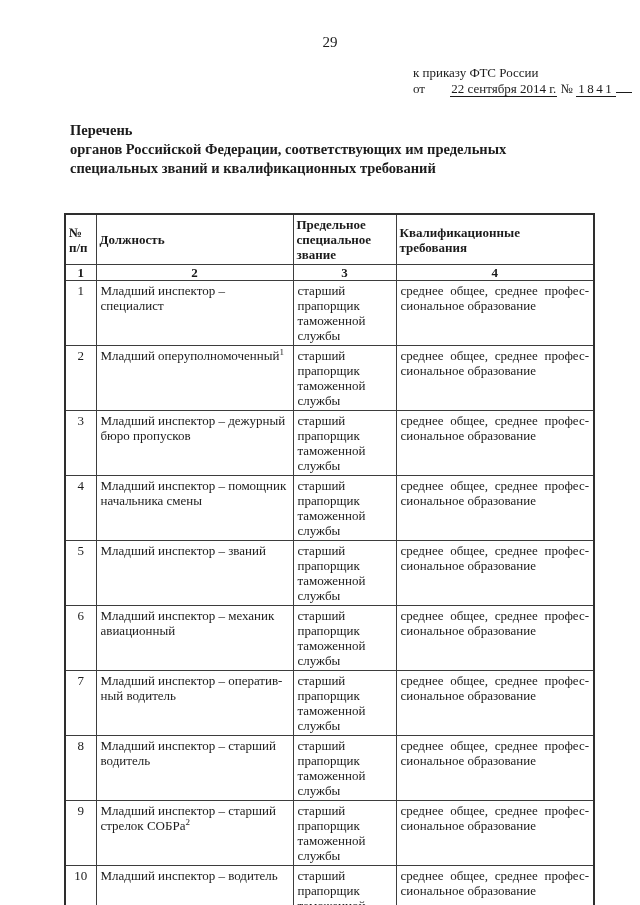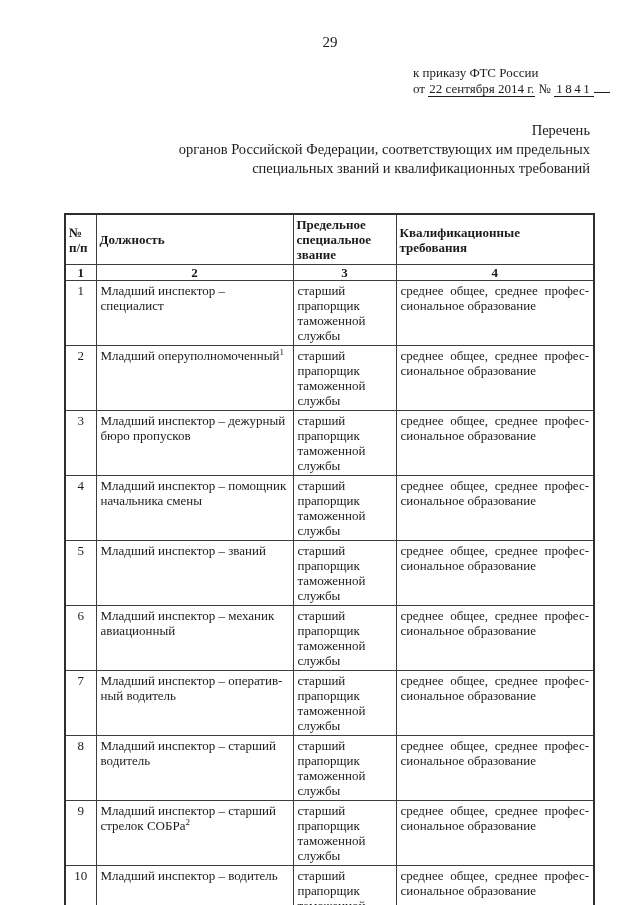--- a/index.html
+++ b/index.html
@@ -22,37 +22,38 @@
   .appendix {
     position: absolute;
     top: 65px; left: 413px;
     font-size: 13px;
     line-height: 16px;
     white-space: nowrap;
   }
   .u-date {
     border-bottom: 1px solid #1b1b1b;
     padding: 0 1px;
+    margin-left: 22px;
   }
   .u-num {
     border-bottom: 1px solid #1b1b1b;
     letter-spacing: 2.5px;
     padding: 0 2px;
   }
   .u-tail {
     display: inline-block;
     width: 16px;
     border-bottom: 1px solid #1b1b1b;
   }
   .doc-title {
     position: absolute;
     top: 121px; left: 70px;
     width: 520px;
-    text-align: right;
-    font-weight: normal;
+    text-align: left;
+    font-weight: bold;
     font-size: 14.5px;
     line-height: 19px;
   }
   table.main {
     position: absolute;
     top: 213px; left: 64px;
     width: 529px;
     border-collapse: collapse;
     table-layout: fixed;
     font-size: 13px;

